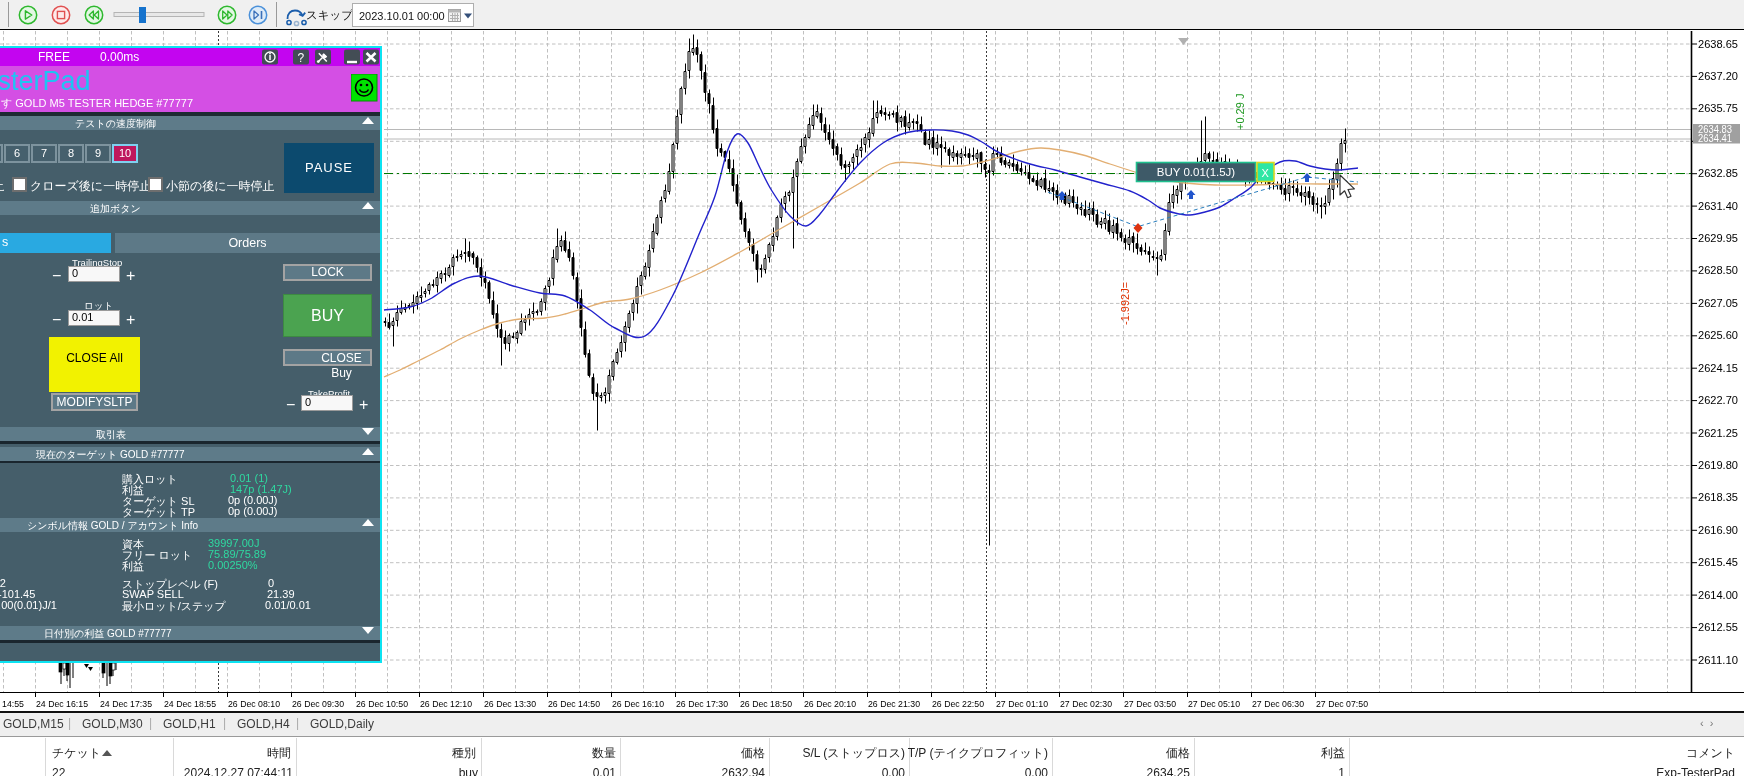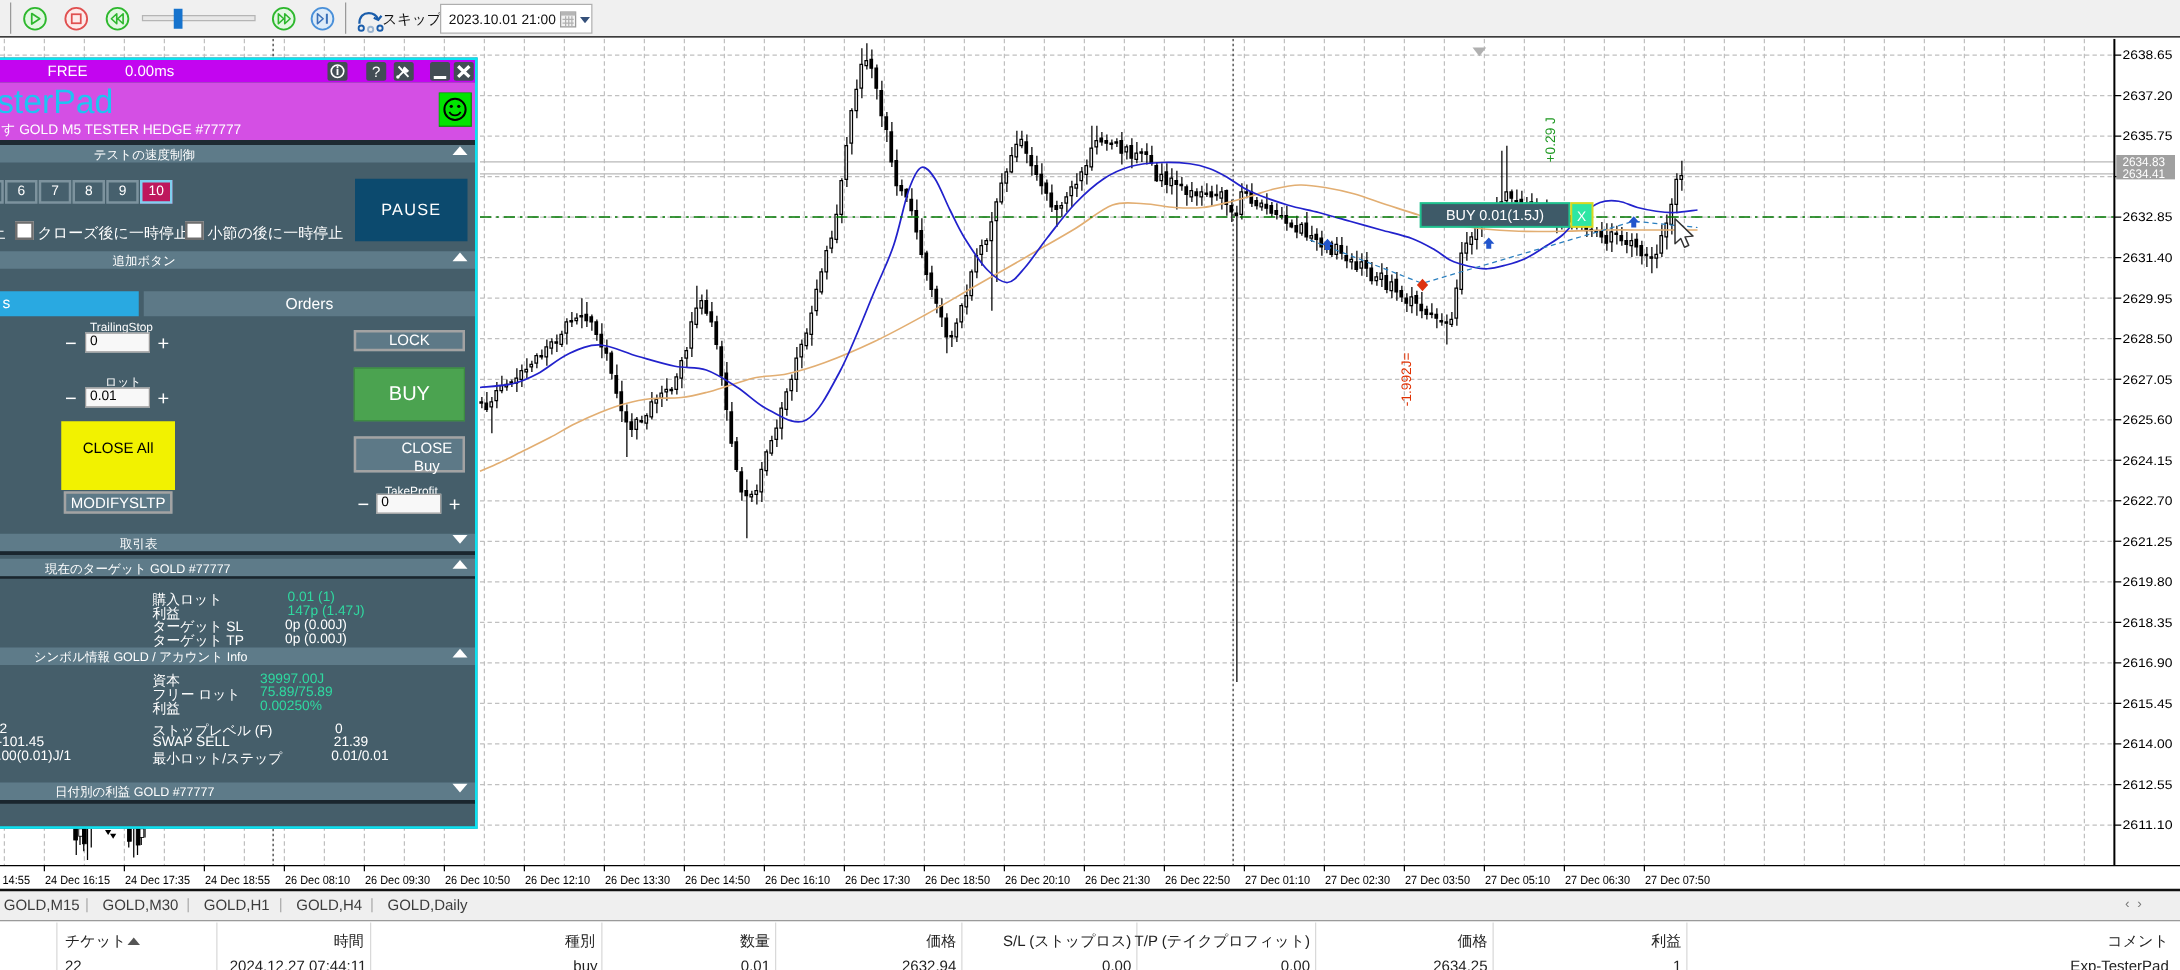--- a/index.html
+++ b/index.html
@@ -36,21 +36,21 @@
     <line x1="276.5" y1="2" x2="276.5" y2="27" stroke="#9a9a9a" stroke-width="1"></line>
 
     <path d="M287.5 19c0-6 3.5-8.5 7.5-8.5 4 0 6.5 2.5 7.5 5" fill="none" stroke="#1a5dab" stroke-width="1.8"></path>
     <path d="M299 14.2l3.6 1.6 2.6-3.2" fill="none" stroke="#1a5dab" stroke-width="1.8"></path>
     <circle cx="289" cy="22.5" r="2.1" fill="none" stroke="#1a5dab" stroke-width="1.5"></circle>
     <circle cx="296.5" cy="23.5" r="2.1" fill="none" stroke="#9ab4d0" stroke-width="1.5"></circle>
     <circle cx="304" cy="22.5" r="2.1" fill="none" stroke="#1a5dab" stroke-width="1.5"></circle>
   </svg>
   <div class="abs" style="left:306px;top:8px;font-size:11.5px;color:#111;">スキップ</div>
   <div class="abs" style="left:352px;top:3px;width:122px;height:24px;background:#fff;border:1px solid #aeaeae;">
-    <div class="abs" style="left:6px;top:6px;font-size:11px;color:#111;white-space:nowrap;">2023.10.01 21:00</div>
+    <div class="abs" style="left:6px;top:6px;font-size:11px;color:#111;white-space:nowrap;">2023.10.01 00:00</div>
     <svg class="abs" style="left:95px;top:5px" width="27" height="15">
       <rect x="0.5" y="0.5" width="12" height="12" fill="#f2f2f2" stroke="#9a9a9a"></rect>
       <rect x="0.5" y="0.5" width="12" height="3" fill="#b5b5b5"></rect>
       <g stroke="#b0b0b0" stroke-width="1">
           <line x1="2" y1="6.5" x2="11" y2="6.5"></line>
           <line x1="2" y1="9.5" x2="11" y2="9.5"></line>
           <line x1="4.5" y1="4" x2="4.5" y2="12"></line>
           <line x1="7" y1="4" x2="7" y2="12"></line>
           <line x1="9.5" y1="4" x2="9.5" y2="12"></line>
         </g>
@@ -364,21 +364,21 @@
 
 <div class="lb" style="left:84px;top:252px;font-size:9.5px;">ロット</div>
 <div class="pm" style="left:52px;top:267px;">−</div>
 <div class="inp" style="left:68px;top:262px;width:52px;height:16px;">0.01</div>
 <div class="pm" style="left:126px;top:267px;">+</div>
 <div class="abs" style="left:283px;top:246px;width:89px;height:43px;background:#4ba350;border:1px solid #3d8a42;
      color:#fff;font-size:16px;text-align:center;line-height:41px;">BUY</div>
 
 <div class="abs" style="left:49px;top:289px;width:91px;height:55px;background:#f2f200;color:#000;
      font-size:12px;text-align:center;line-height:43px;">CLOSE All</div>
-<div class="sbt" style="left:283px;top:301px;width:89px;height:29px;line-height:15px;padding-left:28px;">CLOSE Buy</div>
+<div class="sbt" style="left:283px;top:301px;width:89px;height:17px;line-height:15px;padding-left:28px;">CLOSE Buy</div>
 
 <div class="sbt" style="left:51px;top:345px;width:87px;height:18px;line-height:14px;">MODIFYSLTP</div>
 <div class="lb" style="left:308px;top:340px;font-size:9.5px;">TakeProfit</div>
 <div class="pm" style="left:286px;top:352px;">−</div>
 <div class="inp" style="left:301px;top:347px;width:52px;height:16px;">0</div>
 <div class="pm" style="left:359px;top:352px;">+</div>
 
 <div class="hdr" style="top:379px;">
       <span class="t" style="left:96px;">取引表</span>
       <span class="ar ard"></span>

